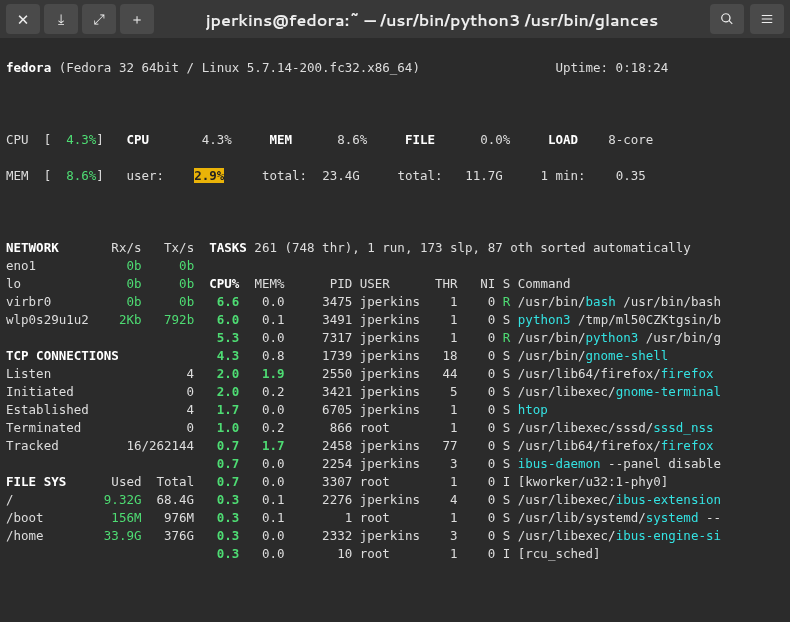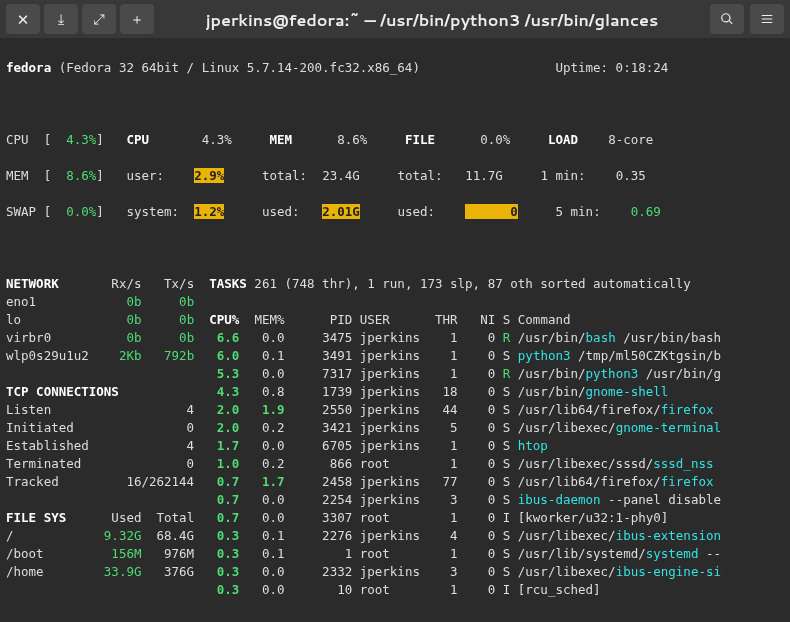--- a/index.html
+++ b/index.html
@@ -76,16 +76,15 @@
         </svg>
       </div>
   </div>
 </div>
 
 <div class="term">
 <span class="row"><span class="bold">fedora</span> <span>(Fedora 32 64bit / Linux 5.7.14-200.fc32.x86_64)</span>                  <span>Uptime:</span> <span>0:18:24</span></span>
 <span class="row"> </span>
 <span class="row"><span>CPU  [</span>  <span class="green">4.3%</span><span>]</span>   <span class="bold">CPU</span>       <span>4.3%</span>     <span class="bold">MEM</span>      <span>8.6%</span>     <span class="bold">FILE</span>      <span>0.0%</span>     <span class="bold">LOAD</span>    <span>8-core</span></span>
 <span class="row"><span>MEM  [</span>  <span class="green">8.6%</span><span>]</span>   <span>user:</span>    <span class="highgreen">2.9%</span>     <span>total:</span>  <span>23.4G</span>     <span>total:</span>   <span>11.7G</span>     <span>1 min:</span>    <span>0.35</span></span>
-<span class="row"><span>SWAP [</span>  <span class="green">0.0%</span><span>]</span>   <span>system:</span>  <span class="highgreen">1.2%</span>     <span>used:</span>   <span class="highgreen">2.01G</span>     <span>used:</span>    <span class="highgreen">      <span>0</span></span>     <span>5 min:</span>    <span class="green">0.69</span></span>
 <span class="row"> </span>
 <div id="tworow"><span class="row"><span class="bold">NETWORK      </span> Rx/s   Tx/s  <span class="bold">TASKS</span> 261 (748 thr), 1 run, 173 slp, 87 oth sorted automatically</span><span class="row">eno1         <span class="green">   0b</span>  <span class="green">   0b</span>  </span><span class="row">lo           <span class="green">   0b</span>  <span class="green">   0b</span>  <span class="bold under">CPU%</span>  MEM%      PID USER      THR   NI S Command</span><span class="row">virbr0       <span class="green">   0b</span>  <span class="green">   0b</span>  <span class="green bold"> 6.6</span>  <span class=""> 0.0</span>     3475 jperkins    1    0 <span class="green">R</span> /usr/bin/<span class="cyan">bash</span> /usr/bin/bash</span><span class="row">wlp0s29u1u2  <span class="green">  2Kb</span>  <span class="green"> 792b</span>  <span class="green bold"> 6.0</span>  <span class=""> 0.1</span>     3491 jperkins    1    0 <span class="">S</span> <span class="cyan">python3</span> /tmp/ml50CZKtgsin/b</span><span class="row">                           <span class="green bold"> 5.3</span>  <span class=""> 0.0</span>     7317 jperkins    1    0 <span class="green">R</span> /usr/bin/<span class="cyan">python3</span> /usr/bin/g</span><span class="row"><span class="bold">TCP CONNECTIONS</span>            <span class="green bold"> 4.3</span>  <span class=""> 0.8</span>     1739 jperkins   18    0 <span class="">S</span> /usr/bin/<span class="cyan">gnome-shell</span></span><span class="row">Listen                  4  <span class="green bold"> 2.0</span>  <span class=" bold green"> 1.9</span>     2550 jperkins   44    0 <span class="">S</span> /usr/lib64/firefox/<span class="cyan">firefox</span></span><span class="row">Initiated               0  <span class="green bold"> 2.0</span>  <span class=""> 0.2</span>     3421 jperkins    5    0 <span class="">S</span> /usr/libexec/<span class="cyan">gnome-terminal</span></span><span class="row">Established             4  <span class="green bold"> 1.7</span>  <span class=""> 0.0</span>     6705 jperkins    1    0 <span class="">S</span> <span class="cyan">htop</span></span><span class="row">Terminated              0  <span class="green bold"> 1.0</span>  <span class=""> 0.2</span>      866 root        1    0 <span class="">S</span> /usr/libexec/sssd/<span class="cyan">sssd_nss</span></span><span class="row">Tracked         16/262144  <span class="green bold"> 0.7</span>  <span class=" bold green"> 1.7</span>     2458 jperkins   77    0 <span class="">S</span> /usr/lib64/firefox/<span class="cyan">firefox</span></span><span class="row">                           <span class="green bold"> 0.7</span>  <span class=""> 0.0</span>     2254 jperkins    3    0 <span class="">S</span> <span class="cyan">ibus-daemon</span> --panel disable</span><span class="row"><span class="bold">FILE SYS     </span> Used  Total  <span class="green bold"> 0.7</span>  <span class=""> 0.0</span>     3307 root        1    0 <span class="">I</span> [kworker/u32:1-phy0]</span><span class="row">/           <span class="green"> 9.32G</span>  68.4G  <span class="green bold"> 0.3</span>  <span class=""> 0.1</span>     2276 jperkins    4    0 <span class="">S</span> /usr/libexec/<span class="cyan">ibus-extension</span></span><span class="row">/boot       <span class="green">  156M</span>   976M  <span class="green bold"> 0.3</span>  <span class=""> 0.1</span>        1 root        1    0 <span class="">S</span> /usr/lib/systemd/<span class="cyan">systemd</span> --</span><span class="row">/home       <span class="green"> 33.9G</span>   376G  <span class="green bold"> 0.3</span>  <span class=""> 0.0</span>     2332 jperkins    3    0 <span class="">S</span> /usr/libexec/<span class="cyan">ibus-engine-si</span></span><span class="row">                           <span class="green bold"> 0.3</span>  <span class=""> 0.0</span>       10 root        1    0 <span class="">I</span> [rcu_sched]</span></div>
 </div>
 
 </body></html>

